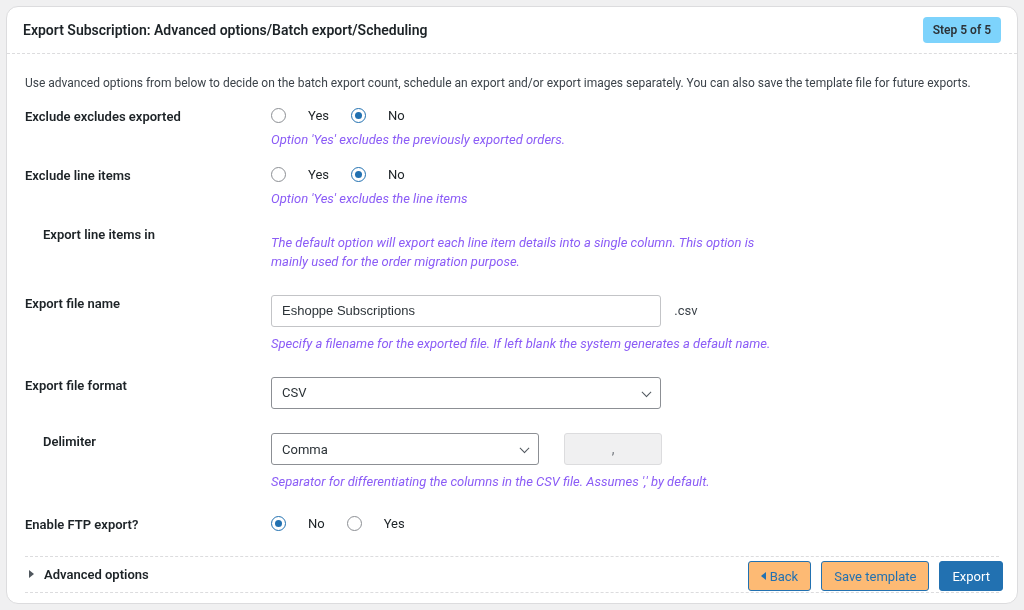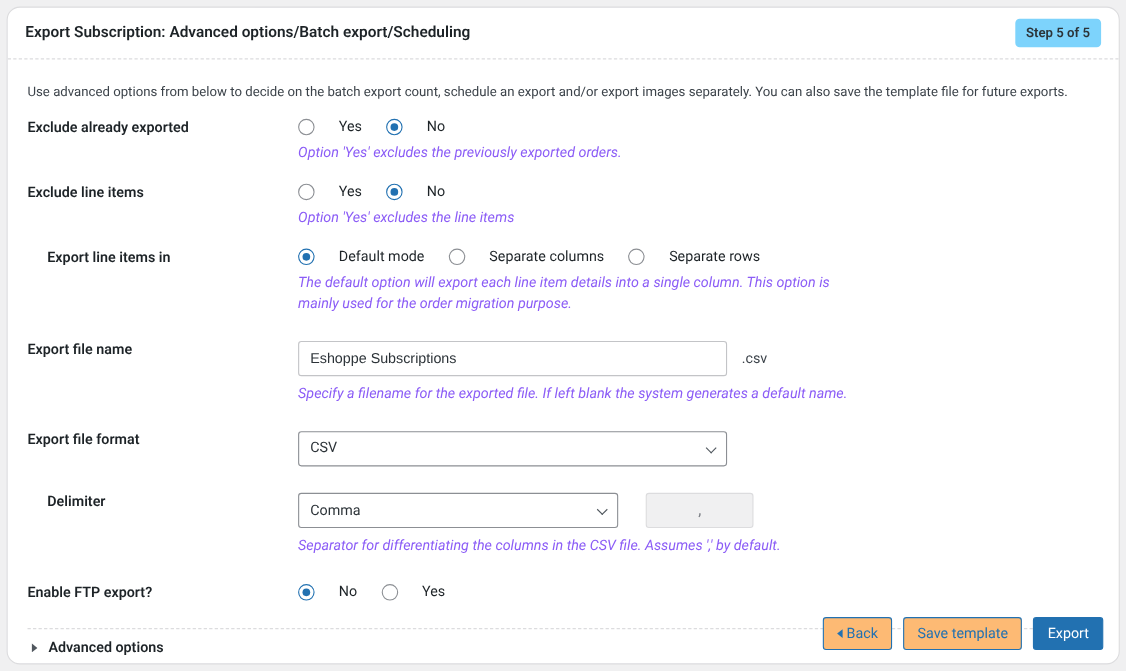--- a/index.html
+++ b/index.html
@@ -138,21 +138,21 @@
   .select::after {
     content: "";
     position: absolute;
     right: 10px; top: 50%;
     width: 6px; height: 6px;
     border-right: 1.5px solid #50575e;
     border-bottom: 1.5px solid #50575e;
     transform: translateY(-60%) rotate(45deg);
   }
   .select.wide { width: 390px; text-align: right; }
-  .select.mid  { width: 291px; align-items: center; }
+  .select.mid  { width: 268px; align-items: center; }
   .disabled-box {
     display: inline-flex;
     align-items: center;
     justify-content: center;
     width: 98px; height: 32px;
     background: #f0f0f1;
     border: 1px solid #dcdcde;
     border-radius: 3px;
     color: #787c82;
     font-size: 14px;
@@ -218,21 +218,21 @@
   <div class="header">
     <div class="title">Export Subscription: Advanced options/Batch export/Scheduling</div>
     <div class="step-badge">Step 5 of 5</div>
   </div>
 
   <div class="intro">Use advanced options from below to decide on the batch export count, schedule an export and/or export images separately. You can also save the template file for future exports.</div>
 
   <div class="form">
 
     <div class="row tight">
-      <div class="label-col"><strong>Exclude already exported</strong></div>
+      <div class="label-col"><strong>Exclude excludes exported</strong></div>
       <div class="field-col">
         <div class="radios">
           <span class="radio">
             <span class="radio-dot"></span>
             <span>Yes</span>
           </span>
           <span class="radio">
             <span class="radio-dot sel"></span>
             <span>No</span>
           </span>
@@ -254,34 +254,20 @@
             <span>No</span>
           </span>
         </div>
         <div class="hint">Option 'Yes' excludes the line items</div>
       </div>
     </div>
 
     <div class="row">
       <div class="label-col indent"><strong>Export line items in</strong></div>
       <div class="field-col">
-        <div class="radios">
-          <span class="radio">
-            <span class="radio-dot sel"></span>
-            <span>Default mode</span>
-          </span>
-          <span class="radio">
-            <span class="radio-dot"></span>
-            <span>Separate columns</span>
-          </span>
-          <span class="radio">
-            <span class="radio-dot"></span>
-            <span>Separate rows</span>
-          </span>
-        </div>
         <div class="hint">The default option will export each line item details into a single column. This option is mainly used for the order migration purpose.</div>
       </div>
     </div>
 
     <div class="row">
       <div class="label-col"><strong>Export file name</strong></div>
       <div class="field-col">
         <input type="text" class="text-input" value="Eshoppe Subscriptions" style="">
         <span class="ext">.csv</span>
         <div class="hint">Specify a filename for the exported file. If left blank the system generates a default name.</div>

